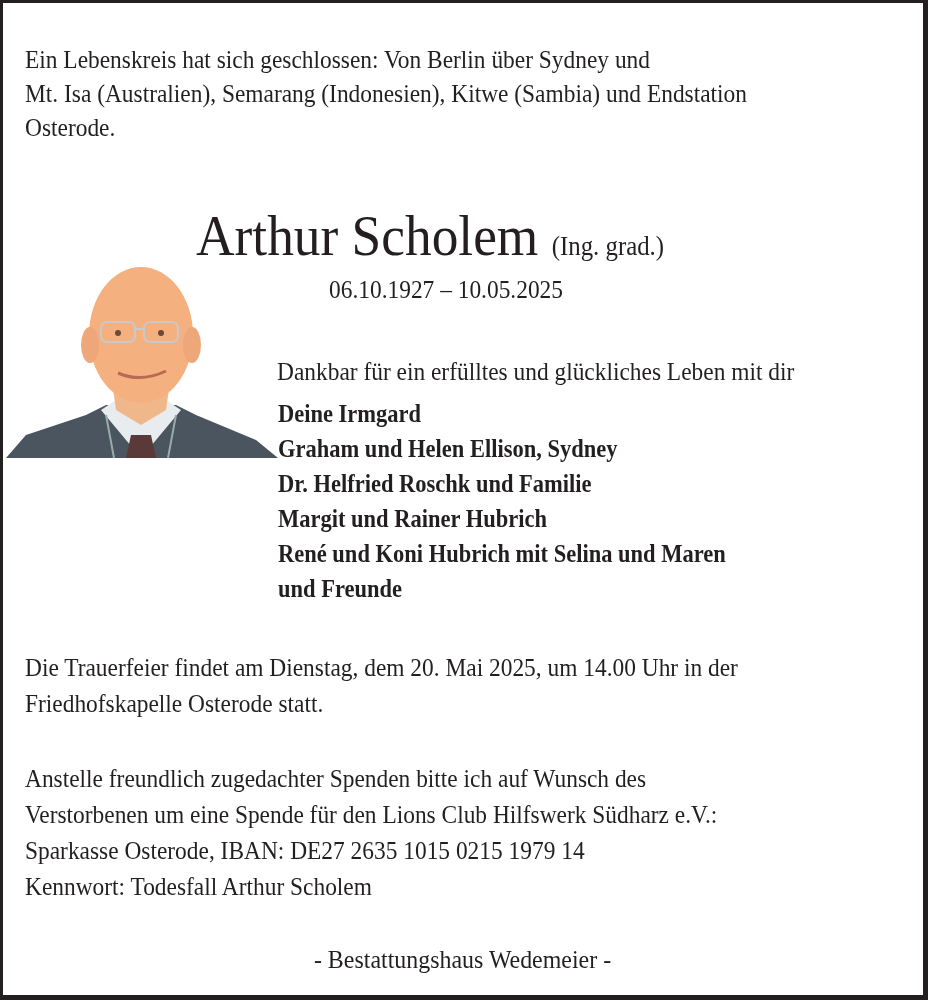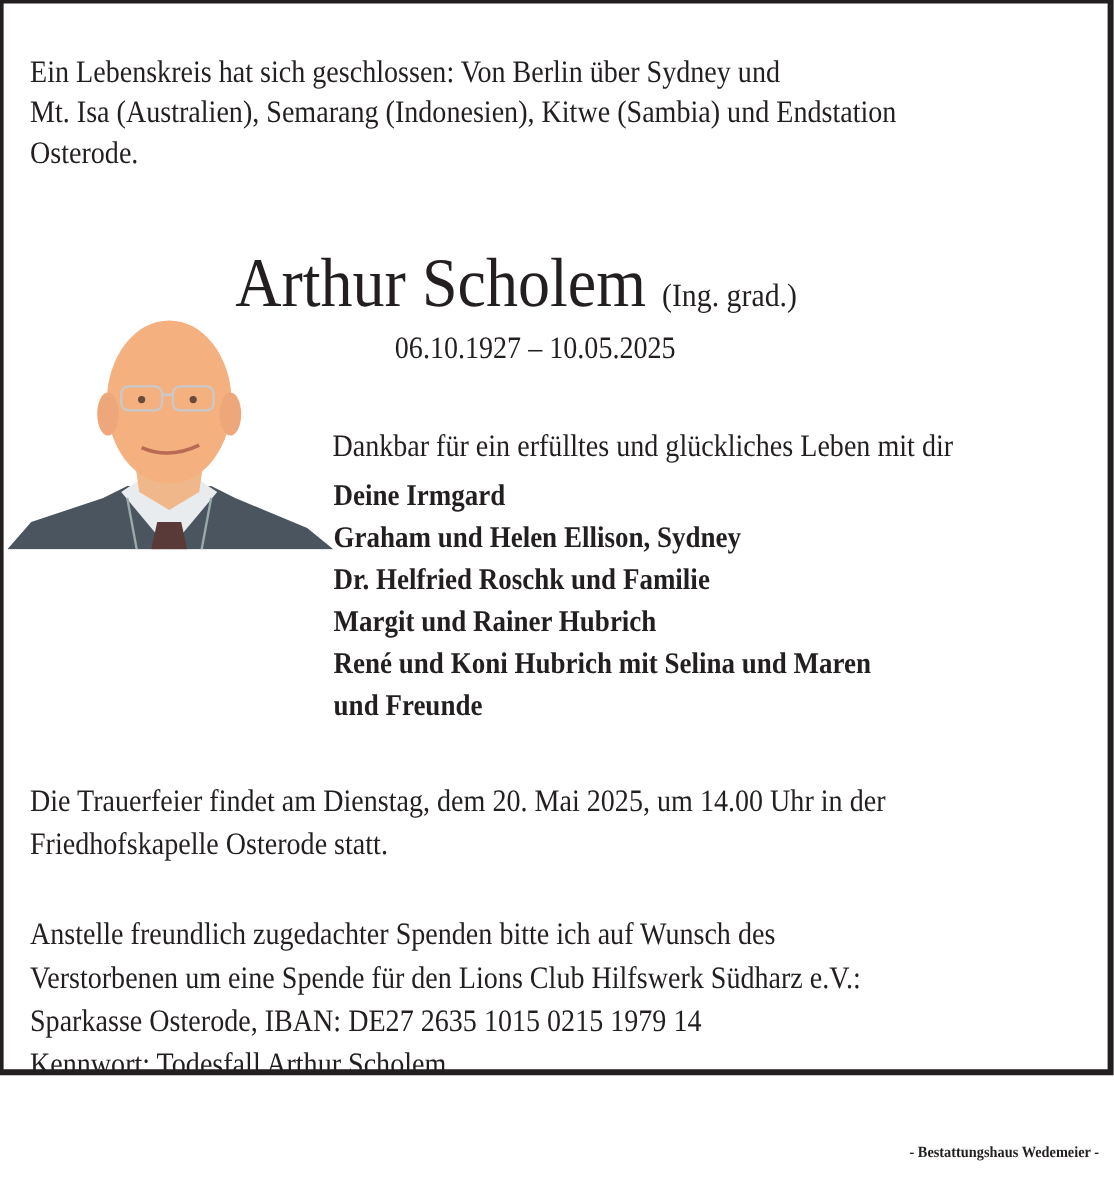--- a/index.html
+++ b/index.html
@@ -1,39 +1,39 @@
 <!DOCTYPE html>
 <html><head>
 <meta charset="utf-8">
 <style>
   html, body { margin:0; padding:0; background:#fff; }
   body { width:928px; height:1000px; overflow:hidden; }
   .frame {
-    position:absolute; left:0; top:0; width:928px; height:896px;
+    position:absolute; left:0; top:0; width:928px; height:1000px;
     box-sizing:border-box;
     border-top:3px solid #231f20; border-left:3px solid #231f20;
     border-right:5px solid #231f20; border-bottom:5px solid #231f20;
     background:#fff;
     font-family:"Liberation Serif", "DejaVu Serif", serif;
     color:#231f20;
   }
   .t { position:absolute; white-space:nowrap; font-size:26px; line-height:34px; }
   .intro { left:22px; top:40px; transform:scaleX(0.9); transform-origin:left top; }
   .intro div { height:34px; }
   .name { position:absolute; left:193px; top:198px; font-size:58px; line-height:70px; white-space:nowrap; transform:scaleX(0.92); transform-origin:left top; }
   .name .title { font-size:27px; }
   .dates { left:326px; top:270px; transform:scaleX(0.9); transform-origin:left top; }
   .photo { position:absolute; left:3px; top:262px; width:272px; height:193px; overflow:hidden; }
   .thanks { left:274px; top:352px; transform:scaleX(0.9); transform-origin:left top; }
   .mourners { position:absolute; left:275px; top:393px; font-weight:bold; font-size:25px; line-height:35px; white-space:nowrap; transform:scaleX(0.9); transform-origin:left top; }
   .mourners div { height:35px; }
   .service { left:22px; top:648px; transform:scaleX(0.9); transform-origin:left top; }
   .service div, .donation div { height:36px; }
   .donation { left:22px; top:759px; transform:scaleX(0.9); transform-origin:left top; }
-  .footer { position:absolute; left:0; width:100%; top:945px; text-align:right; font-size:13px; line-height:24px;font-weight:bold; }
+  .footer { position:absolute; left:0; width:100%; top:945px; text-align:center; font-size:26px; line-height:24px; }
   .footer span { display:inline-block; transform:scaleX(0.92); }
 </style>
 </head>
 <body>
 
 <div class="frame">
 
   <div class="t intro">
     <div>Ein Lebenskreis hat sich geschlossen: Von Berlin über Sydney und</div>
     <div>Mt. Isa (Australien), Semarang (Indonesien), Kitwe (Sambia) und Endstation</div>

